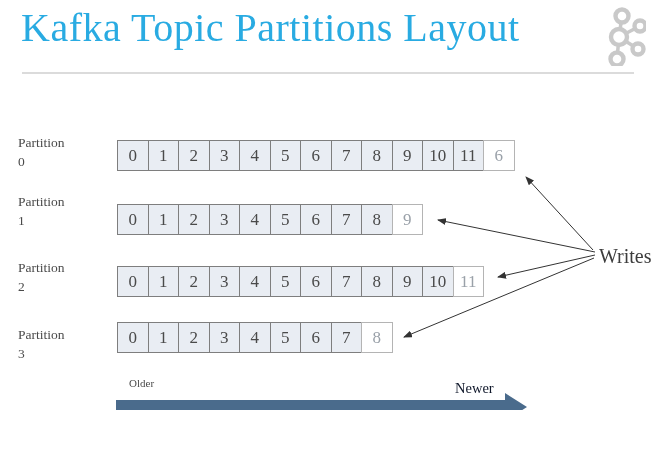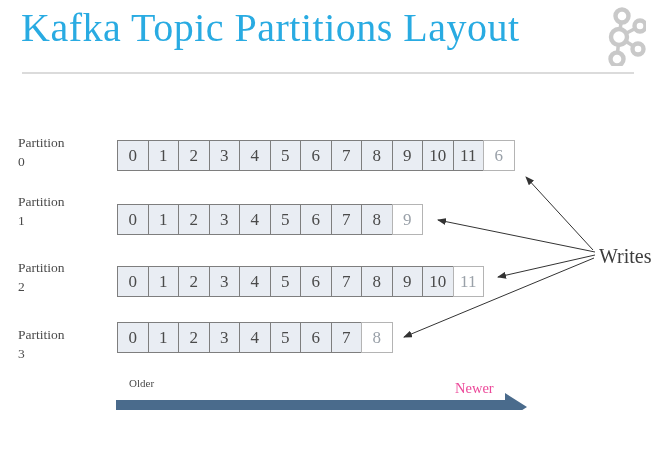--- a/index.html
+++ b/index.html
@@ -42,21 +42,21 @@
   }
 
   
   .overlay{position:absolute;left:0;top:0;width:657px;height:450px;pointer-events:none;}
   .overlay line{stroke:var(--write-arrow,#333);stroke-width:1;}
   .overlay .ah{fill:var(--write-arrow,#333);}
   .writes{position:absolute;left:599px;top:245px;font-size:20px;color:#3d3d3d;}
 
   
   .older{position:absolute;left:129px;top:377px;font-size:11px;color:#4a4a4a;}
-  .newer{position:absolute;left:455px;top:380px;font-size:14.5px;color:#ec4899;}
+  .newer{position:absolute;left:455px;top:380px;font-size:14.5px;color:#0f172a;}
   .tl{position:absolute;left:116px;top:391px;width:412px;height:32px;}
   .tl polygon{fill:var(--timeline-arrow,#4A6B8C);}
 </style>
 </head>
 <body>
 
 <div class="slide">
 
   <h1 class="title">Kafka Topic Partitions Layout</h1>
 

